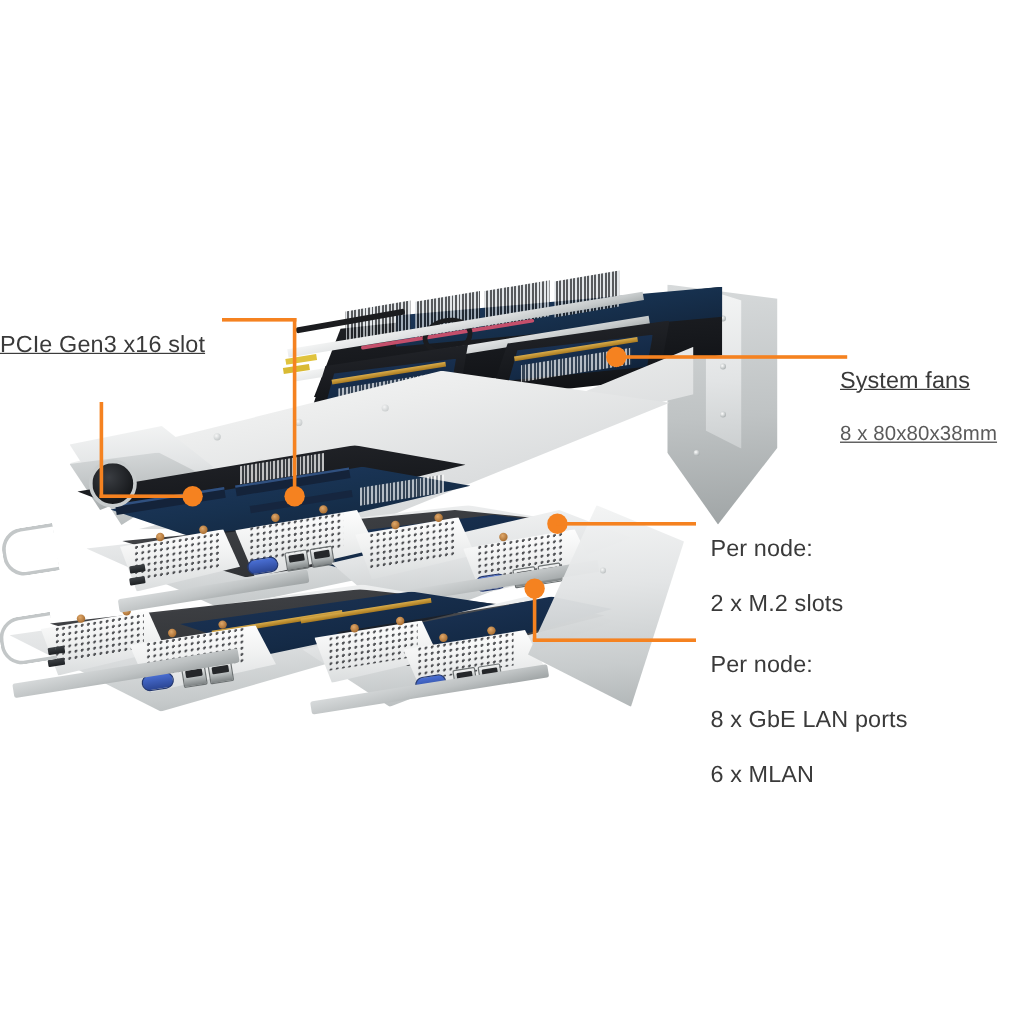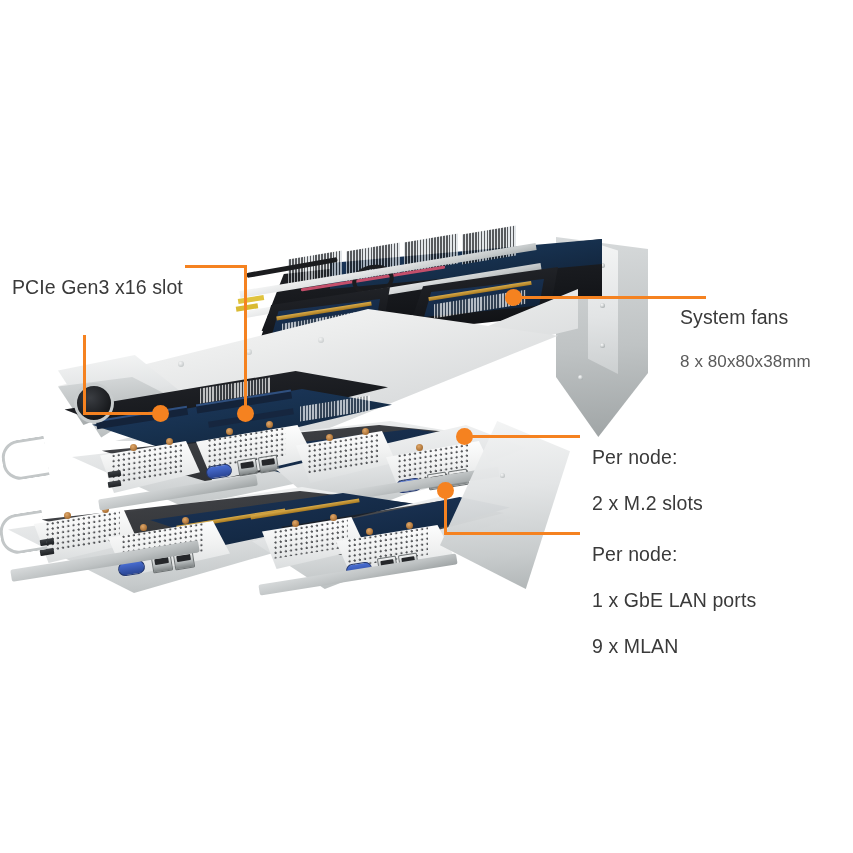--- a/index.html
+++ b/index.html
@@ -281,34 +281,34 @@
   <div class="lead h" style="left:513px;top:296px;width:193px;"></div>
   <div class="dot" style="left:505px;top:289px;"></div>
 
   <div class="dot" style="left:456px;top:428px;"></div>
   <div class="lead h" style="left:464px;top:435px;width:116px;"></div>
 
   <div class="dot" style="left:437px;top:482px;"></div>
   <div class="lead v" style="left:444px;top:490px;height:44px;"></div>
   <div class="lead h" style="left:444px;top:532px;width:136px;"></div>
 
-  <div class="callout" style="left:12px;top:254px;">
+  <div class="callout" style="left:0;top:254px;text-decoration:underline;">
     <div class="t1">PCIe Gen3 x16 slot</div>
   </div>
 
 
-  <div class="callout" style="left:680px;top:284px;">
+  <div class="callout" style="left:700px;top:284px;text-decoration:underline;">
     <div class="t1">System fans</div>
     <div class="t2">8 x 80x80x38mm</div>
   </div>
 
   <div class="callout" style="left:592px;top:424px;">
     <div class="t1">Per node:</div>
     <div class="t1">2 x M.2 slots</div>
   </div>
 
   <div class="callout" style="left:592px;top:521px;">
     <div class="t1">Per node:</div>
-    <div class="t1">1 x GbE LAN ports</div>
-    <div class="t1">9 x MLAN</div>
+    <div class="t1">8 x GbE LAN ports</div>
+    <div class="t1">6 x MLAN</div>
   </div>
 
 </div>
 
 </body></html>

